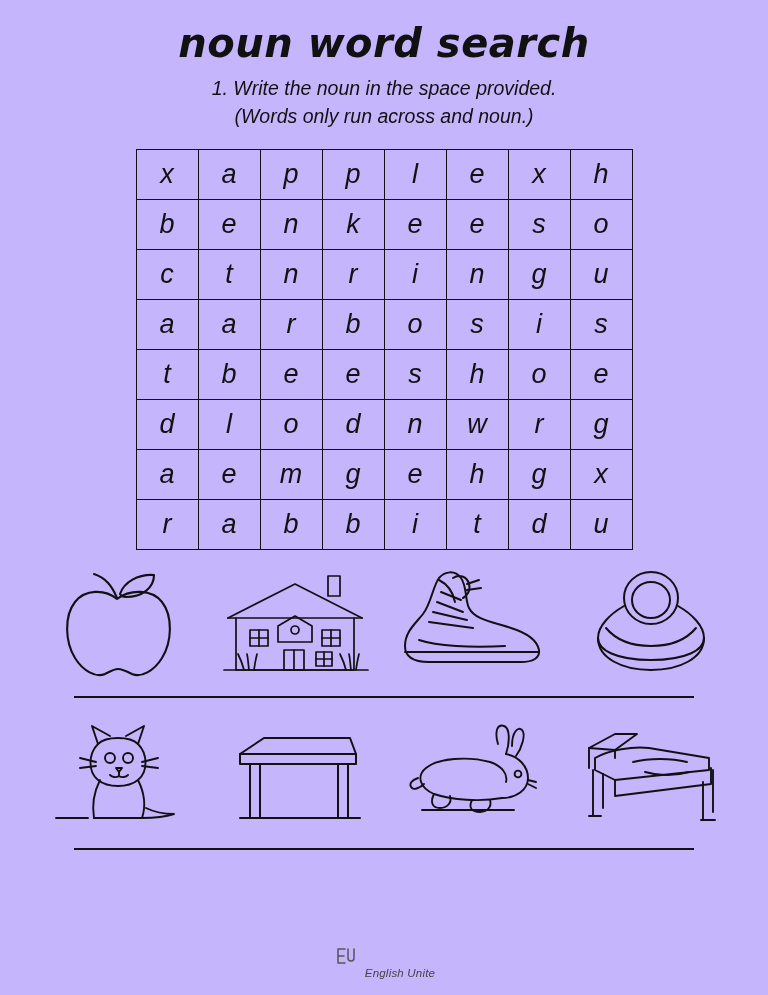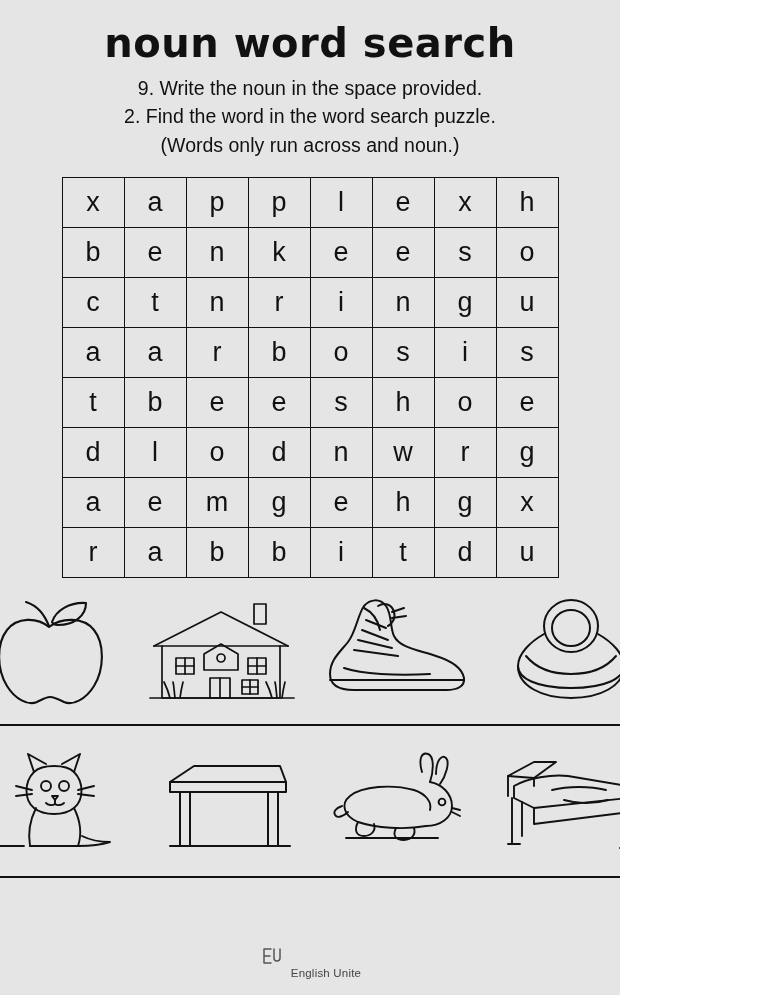--- a/index.html
+++ b/index.html
@@ -5,23 +5,24 @@
   * { box-sizing: border-box; }
   html, body {
     margin: 0; padding: 0;
     width: 768px; height: 995px;
     background: #ffffff;
     font-family: "Liberation Sans", sans-serif;
     color: #111;
   }
   .page {
     position: relative;
-    width: 620px; height: 995px;
+    width: 768px; height: 995px;
     overflow: hidden;
-    background: #e5e5e5;
+    background: #c4b5fd;
+    font-style: italic;
   }
 
   
   .title {
     text-align: center;
     font-family: "DejaVu Sans", sans-serif;
     font-size: 40px;
     font-weight: 700;
     letter-spacing: 0.5px;
     margin: 22px 0 0 0;
@@ -114,22 +115,21 @@
   }
 </style>
 </head>
 <body>
 
 <div class="page">
 
   <h1 class="title">noun word search</h1>
 
   <div class="instructions">
-    <div>9. Write the noun in the space provided.</div>
-    <div>2. Find the word in the word search puzzle.</div>
+    <div>1. Write the noun in the space provided.</div>
     <div>(Words only run across and noun.)</div>
   </div>
 
   <div class="grid-wrap">
     <table class="wordsearch">
       <tbody>
         <tr>
           <td>x</td>
           <td>a</td>
           <td>p</td>

